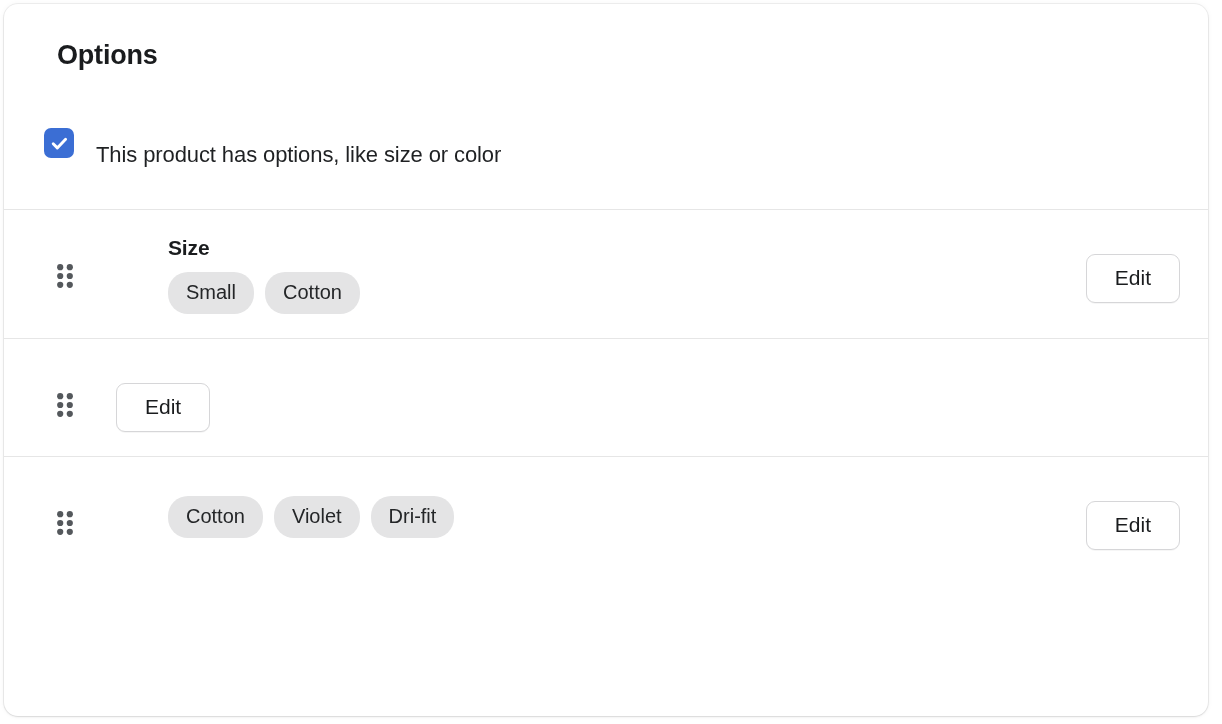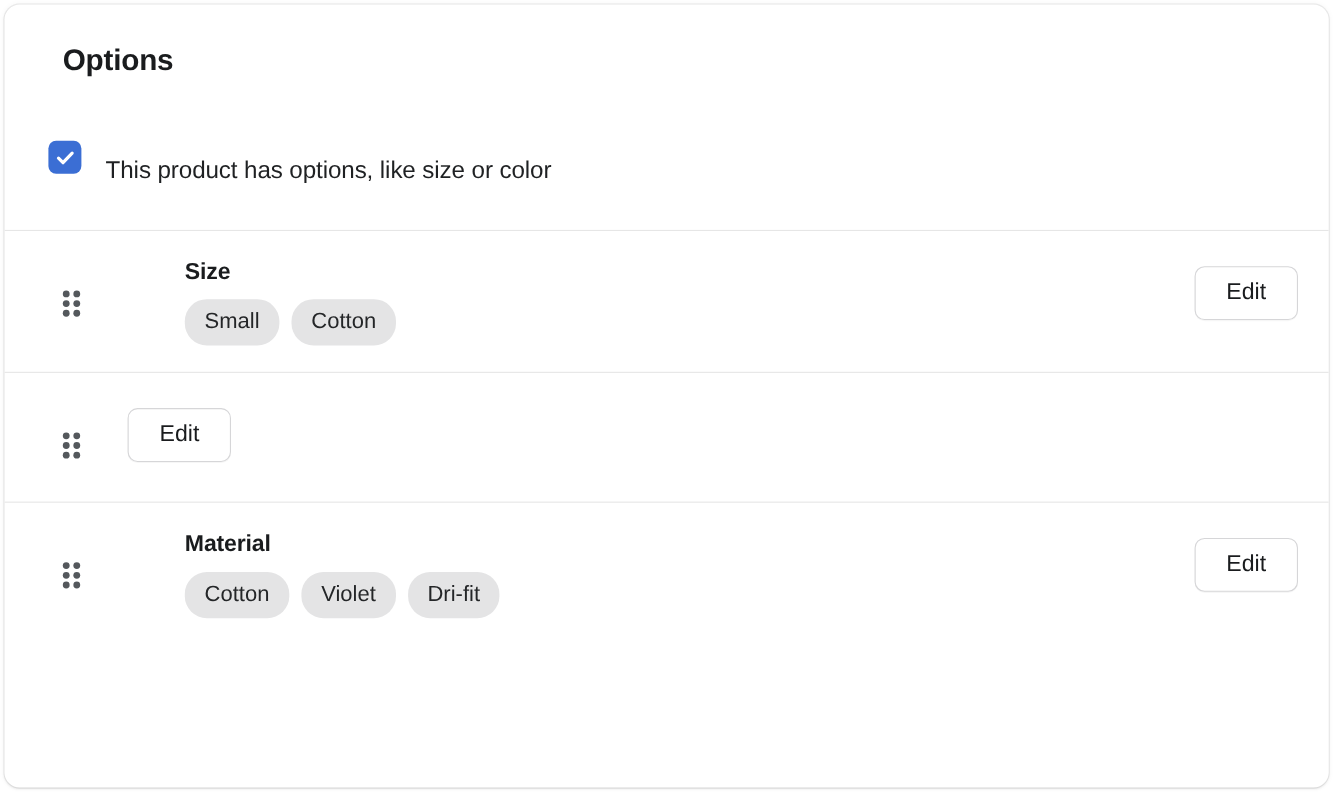--- a/index.html
+++ b/index.html
@@ -127,21 +127,21 @@
     color: #242628;
     font-size: 20px;
     line-height: 1;
     padding: 10px 18px 12px 18px;
     border-radius: 20px;
     white-space: nowrap;
   }
 
   .option-action {
     flex: 0 0 auto;
-    margin-top: 8px;
+    margin-top: 20px;
     margin-right: 0;
   }
   .edit-button {
     display: inline-block;
     background: #ffffff;
     border: 1px solid #d6d6d8;
     border-radius: 9px;
     padding: 12px 28px 14px 28px;
     font-size: 21px;
     color: #1a1c1e;
@@ -222,21 +222,20 @@
         <circle cx="4.2" cy="4.2" r="3.1" fill="#54585c"></circle>
         <circle cx="13.8" cy="4.2" r="3.1" fill="#54585c"></circle>
         <circle cx="4.2" cy="13" r="3.1" fill="#54585c"></circle>
         <circle cx="13.8" cy="13" r="3.1" fill="#54585c"></circle>
         <circle cx="4.2" cy="21.8" r="3.1" fill="#54585c"></circle>
         <circle cx="13.8" cy="21.8" r="3.1" fill="#54585c"></circle>
       </svg>
     </span>
 
     <div class="option-body">
-      <div class="option-name">Material</div>
       <div class="tag-list">
               <span class="tag">Cotton</span>
               <span class="tag">Violet</span>
               <span class="tag">Dri-fit</span>
             </div>
     </div>
 
     <div class="option-action">
       <button class="edit-button" type="button">Edit</button>
     </div>

